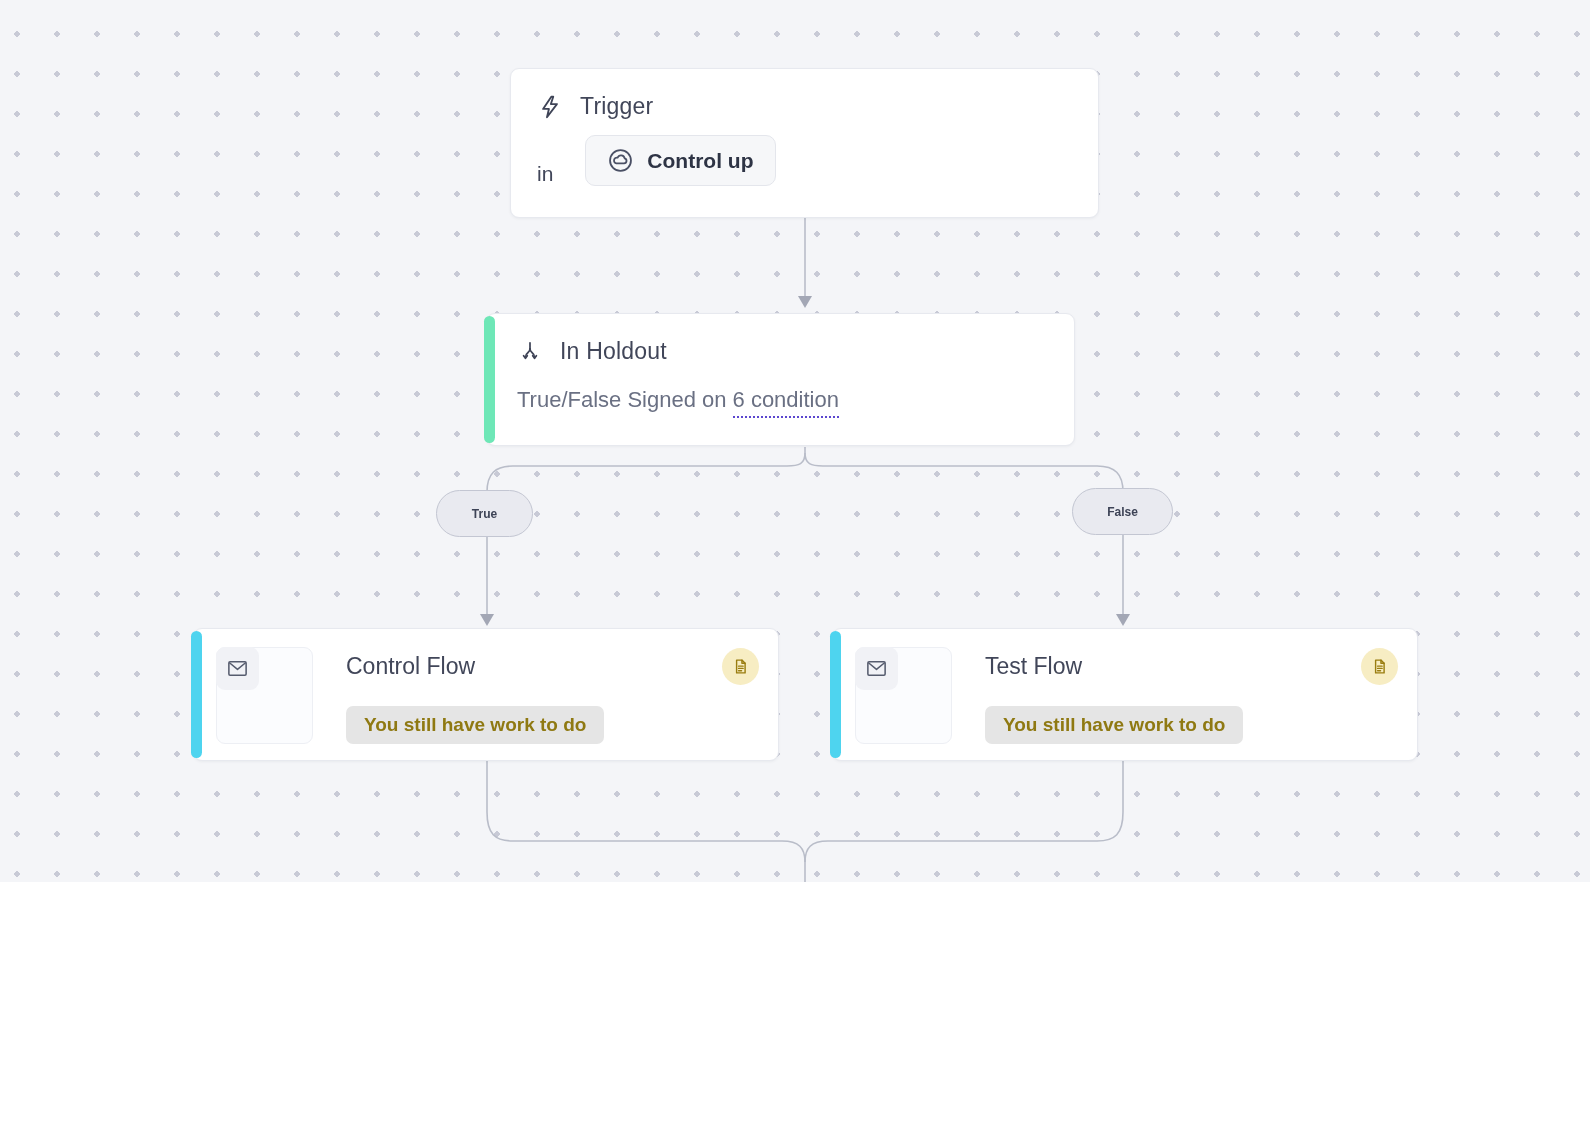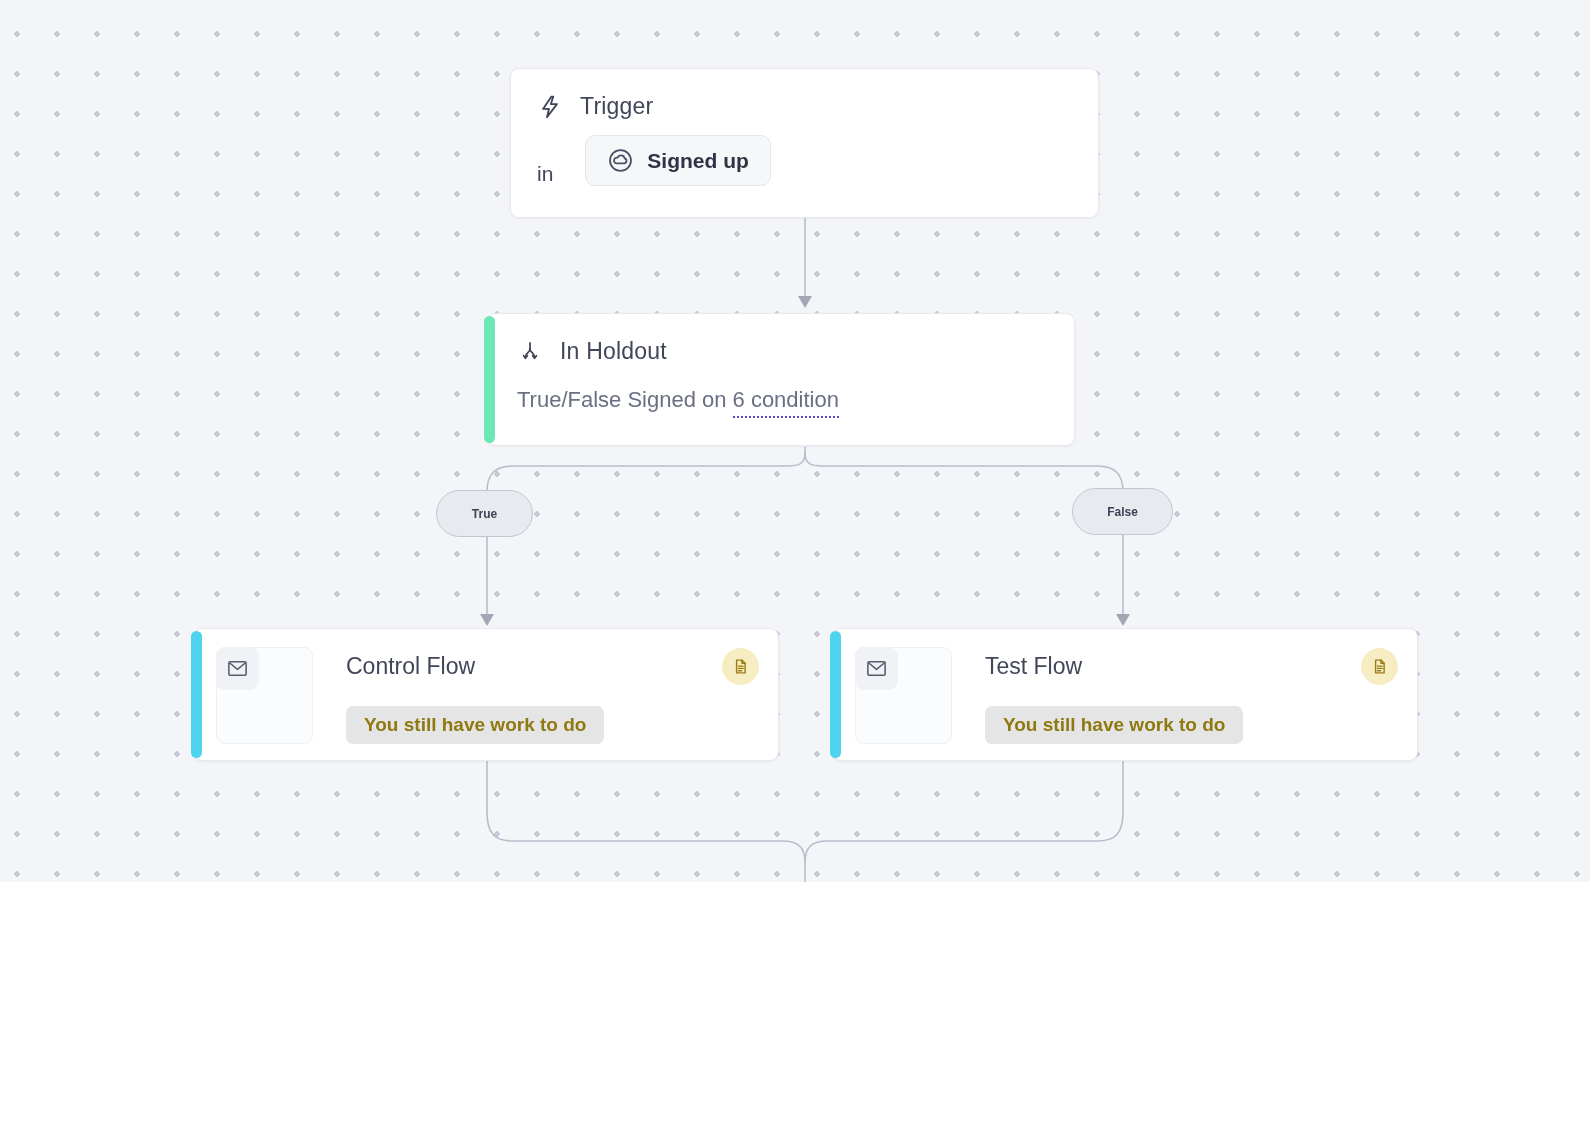--- a/index.html
+++ b/index.html
@@ -119,21 +119,21 @@
     </div>
     <div class="event-row">
       <span class="in-label">in</span>
       <div class="event-chip">
         <span>
           <svg class="icon-svg" width="27" height="27" viewBox="0 0 24 24" fill="none" stroke="#4a5065" stroke-width="1.6" stroke-linecap="round" stroke-linejoin="round">
             <circle cx="12" cy="12" r="9.3"></circle>
             <path d="M8.3 14.6 h6.9 a2.3 2.3 0 0 0 .5 -4.5 a3.3 3.3 0 0 0 -6.3 -0.6 a2.6 2.6 0 0 0 -1.1 5.1 Z"></path>
           </svg>
         </span>
-        <span>Signed up</span>
+        <span>Control up</span>
       </div>
     </div>
   </div>
 
   <div class="node holdout-node">
     <div class="accent-bar" style="background:#6ee7b7;"></div>
     <div class="title-row">
       <span>
         <svg class="icon-svg" width="26" height="26" viewBox="0 0 24 24" fill="none" stroke="#3f4457" stroke-width="1.6" stroke-linecap="round" stroke-linejoin="round">
           <path d="M12 3.5 V9"></path>

